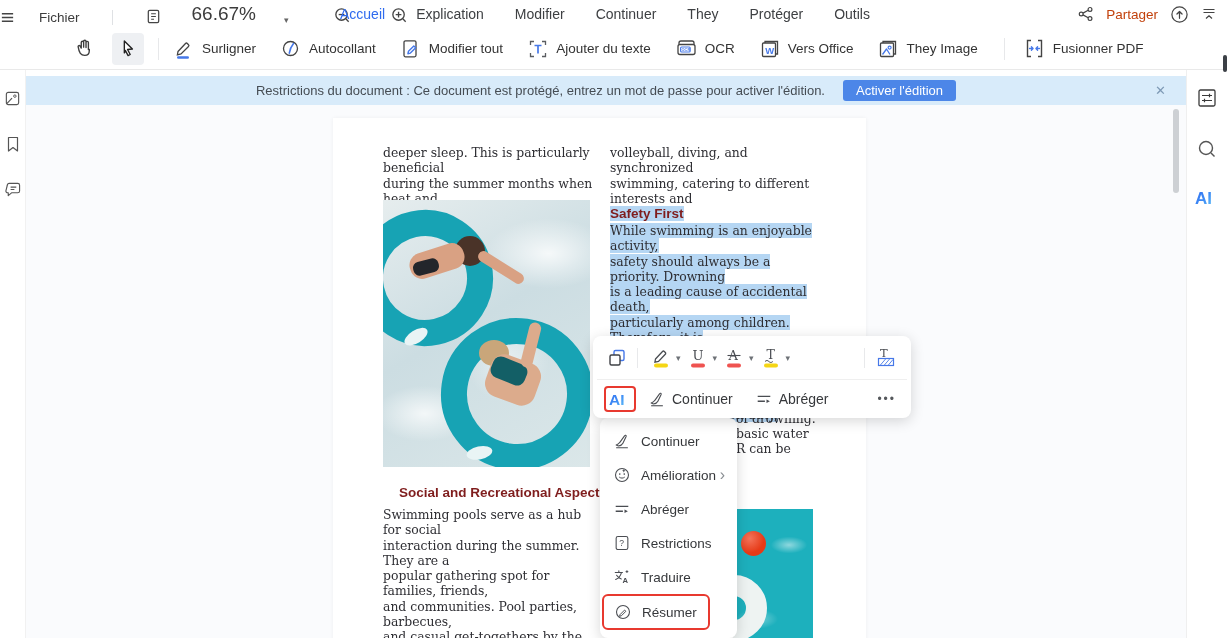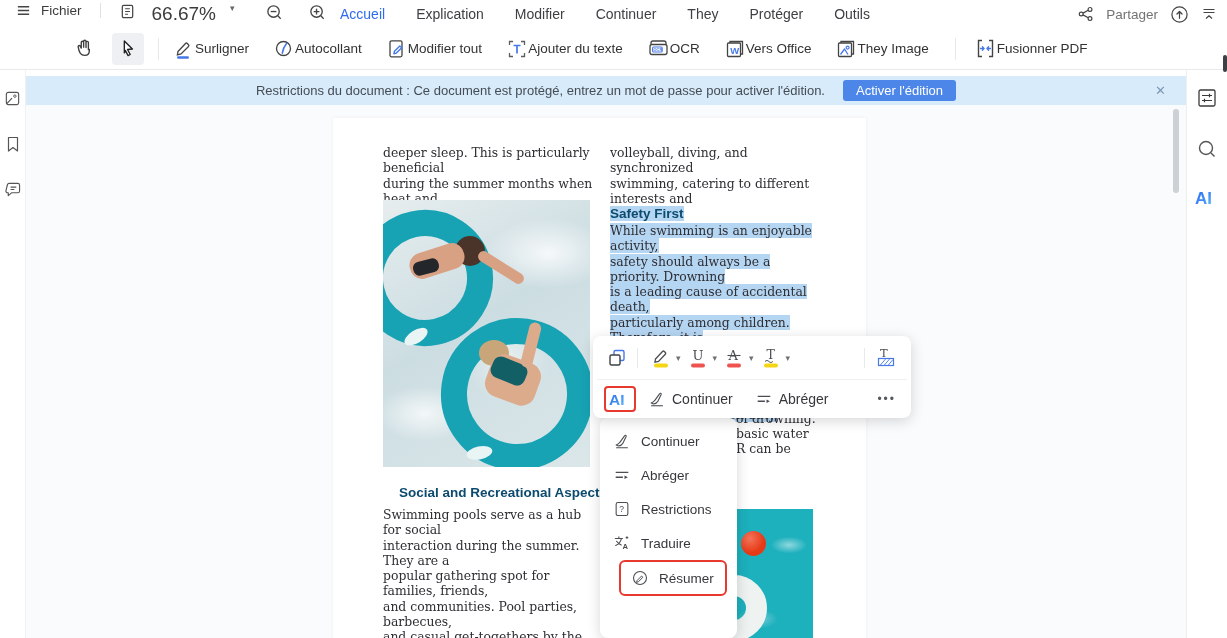--- a/index.html
+++ b/index.html
@@ -2,40 +2,40 @@
 <html><head>
 <meta charset="utf-8">
 <style>
   * { margin:0; padding:0; box-sizing:border-box; }
   html,body { width:1227px; height:638px; overflow:hidden; background:#fff;
     font-family:"Liberation Sans", sans-serif; }
   .app { position:relative; width:1227px; height:638px; }
 
   
   .menubar { position:relative; height:28px; background:#fff; display:flex; align-items:center; }
-  .mb-left { display:flex; align-items:flex-start; gap:10px; padding-left:16px; }
+  .mb-left { display:flex; align-items:flex-end; gap:24px; }
   .mb-left .label { font-size:13.5px; color:#3c3c3c; }
   .vsep { width:1px; height:15px; background:#dfe1e4; margin:0 8px; }
   .zoomval { font-size:19px; color:#3c3c3c; margin-left:6px; }
   .caret { font-size:9px; color:#666; margin:0 4px; }
   .tabs { position:absolute; left:340px; top:0; height:28px; display:flex; align-items:center; gap:31px; }
   .tab { font-size:14px; color:#3e4043; height:36px; display:flex; align-items:center; position:relative; cursor:default; }
   .tab.active { color:#2f6bef; }
   .tab.active::after { content:""; position:absolute; left:-6px; right:-6px; bottom:0; height:3px; background:#2f6bef; border-radius:2px; }
   .mb-right { position:absolute; right:10px; top:0; height:28px; display:flex; align-items:center; gap:12px; }
-  .mb-right .label { font-size:13.5px; color:#737373; }
+  .mb-right .label { font-size:13.5px; color:#c2410c; }
   .icon { display:inline-flex; align-items:center; justify-content:center; }
 
   
   .toolbar { position:relative; height:42px; background:#fff; border-bottom:1px solid #e9e9e9;
     display:flex; align-items:center; padding-left:68px; }
   .toolbtn { width:32px; height:32px; display:flex; align-items:center; justify-content:center; border-radius:4px; }
   .toolbtn.selected { background:#eef0f3; }
   .tbsep { width:1px; height:22px; background:#e7e8ea; margin:0 14px; }
-  .titem { display:flex; align-items:center; margin-right:24px; }
+  .titem { display:flex; align-items:center; gap:7px; margin-right:24px; }
   .titem .tlabel { font-size:13.5px; color:#333; white-space:nowrap; }
 
   
   .workspace { display:flex; height:568px;justify-content:flex-end; }
   .left-rail { width:26px; background:#fff; border-right:1px solid #f1f1f1; padding-top:20px;
     display:flex; flex-direction:column; align-items:center; gap:28px; }
   .center { flex:1; display:flex; flex-direction:column; min-width:0; }
   .topgap { height:6px; background:#fff; }
   .notify { height:29px; background:#d8ebfa; display:flex; align-items:center; justify-content:center; position:relative; }
   .notify .ntext { font-size:13px; color:#454c53; }
@@ -47,21 +47,21 @@
     display:flex; flex-direction:column; align-items:center; gap:28px; }
 
   
   .vscroll { position:absolute; right:7px; top:4px; width:6px; height:84px; background:#cdd0d4; border-radius:3px; }
 
   
   .pdf-page { position:absolute; left:307px; top:13px; width:533px; height:720px; background:#fff;
     box-shadow:0 0 4px rgba(0,0,0,0.05); }
   .doc-text { font-family:"DejaVu Serif", serif; font-size:12.4px; line-height:15.3px; color:#2e2e33;
     white-space:pre-line; }
-  .doc-h { font-family:"Liberation Sans", sans-serif; font-weight:bold; font-size:13.5px; color:#0c4a6e; }
+  .doc-h { font-family:"Liberation Sans", sans-serif; font-weight:bold; font-size:13.5px; color:#7f1d1d; }
   .col-l-p1 { position:absolute; left:50px; top:27px; width:215px; }
   .photo1 { position:absolute; left:50px; top:82px; width:207px; height:267px; overflow:hidden;
     background:
       radial-gradient(70px 40px at 20% 80%, rgba(255,255,255,.75), rgba(255,255,255,0) 70%),
       radial-gradient(90px 50px at 80% 20%, rgba(255,255,255,.8), rgba(255,255,255,0) 70%),
       radial-gradient(60px 60px at 60% 60%, rgba(255,255,255,.5), rgba(255,255,255,0) 70%),
       linear-gradient(150deg,#e6edee 0%,#ccdde2 45%,#dbe7e9 100%); }
   .ring { position:absolute; border-radius:50%; border:26px solid #17a3b4; }
   .ring::after { content:""; position:absolute; width:26px; height:13px; background:#e9f4f5; border-radius:50%;
     bottom:-20px; left:8px; transform:rotate(-20deg); }
@@ -106,21 +106,21 @@
   .pitem { display:flex; align-items:center; gap:6px; margin-right:22px; }
   .pitem .plabel { font-size:14px; color:#36383b; }
   .pdots { margin-left:auto; color:#55585c; font-size:12px; letter-spacing:2px; padding-right:4px; }
 
   
   .aimenu { position:absolute; left:600px; top:418px; width:137px; height:220px; background:#fff;
     border-radius:8px; box-shadow:0 3px 14px rgba(0,0,0,.16); z-index:29; padding-top:6px; overflow:hidden; }
   .mitem { height:34px; display:flex; align-items:center; gap:10px; padding-left:13px; position:relative; }
   .mitem .mlabel { font-size:13.5px; color:#36383b; }
   .mchevron { position:absolute; right:12px; color:#8b8f94; }
-  .mitem.hl { border:2px solid #e8392f; border-radius:6px; width:108px; margin-left:19px; height:36px; padding-left:10px; }
+  .mitem.hl { border:2px solid #e8392f; border-radius:6px; width:108px; margin-left:2px; height:36px; padding-left:10px; }
 
   .edge-dark { position:absolute; right:0; top:55px; width:4px; height:17px; background:#3c4046; border-radius:2px; }
 </style>
 </head>
 <body>
 
 <div class="app">
 
   <div class="menubar">
     <div class="mb-left">
@@ -496,20 +496,33 @@
         <svg width="18" height="18" viewBox="0 0 20 20">
             <path d="M3.5 14.5c2-.5 3.2-1.4 4.1-3L13 4c.6-.9 2-.2 1.6.9L11 12.5c-.9 1.9-2.5 2.7-5 3z" stroke="#4a4d52" fill="none" stroke-width="1.2" stroke-linejoin="round"></path>
             <path d="M3.5 17.5h13" stroke="#4a4d52" stroke-width="1.2"></path>
           </svg>
       </span>
       <span class="mlabel">Continuer</span>
     </div>
     <div class="mitem">
       <span class="icon">
         <svg width="18" height="18" viewBox="0 0 20 20">
+            <circle cx="10" cy="10" r="7.2" stroke="#4a4d52" fill="none" stroke-width="1.2"></circle>
+            <circle cx="7.5" cy="9" r="0.9" fill="#4a4d52"></circle>
+            <circle cx="12.5" cy="9" r="0.9" fill="#4a4d52"></circle>
+            <path d="M12 3.2l.6 1.4 1.4.6-1.4.6-.6 1.4-.6-1.4-1.4-.6 1.4-.6z" fill="#4a4d52"></path>
+            <path d="M7.3 12.6c1.6 1.2 3.8 1.2 5.4 0" stroke="#4a4d52" fill="none" stroke-width="1.1" stroke-linecap="round"></path>
+          </svg>
+      </span>
+      <span class="mlabel">Amélioration</span>
+      <span class="mchevron">›</span>
+    </div>
+    <div class="mitem">
+      <span class="icon">
+        <svg width="18" height="18" viewBox="0 0 20 20">
             <path d="M3 7h14M3 12.5h8" stroke="#4a4d52" stroke-width="1.4"></path>
             <path d="M16.5 12.5 12.8 10.6v3.8z" fill="#4a4d52"></path>
           </svg>
       </span>
       <span class="mlabel">Abréger</span>
     </div>
     <div class="mitem">
       <span class="icon">
         <svg width="18" height="18" viewBox="0 0 20 20">
             <rect x="3.5" y="2.8" width="13" height="14.5" rx="2" stroke="#4a4d52" fill="none" stroke-width="1.2"></rect>

